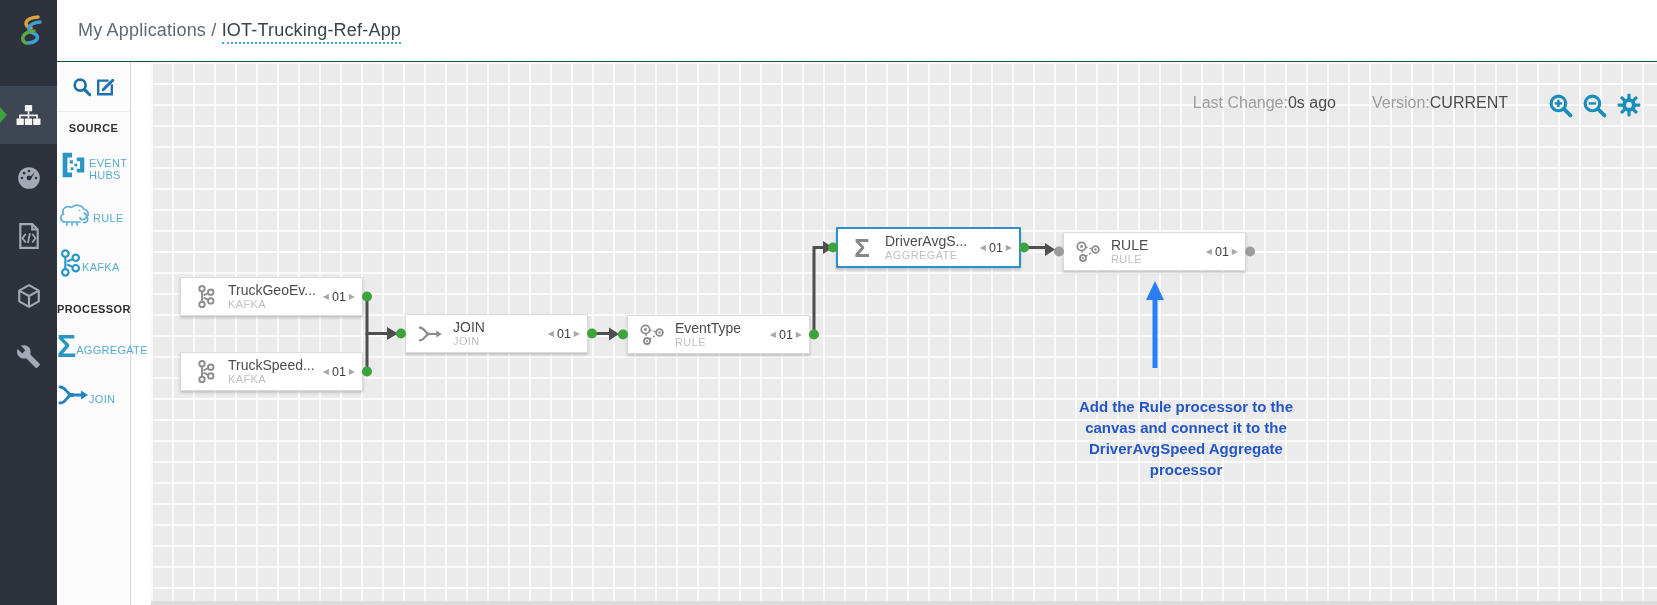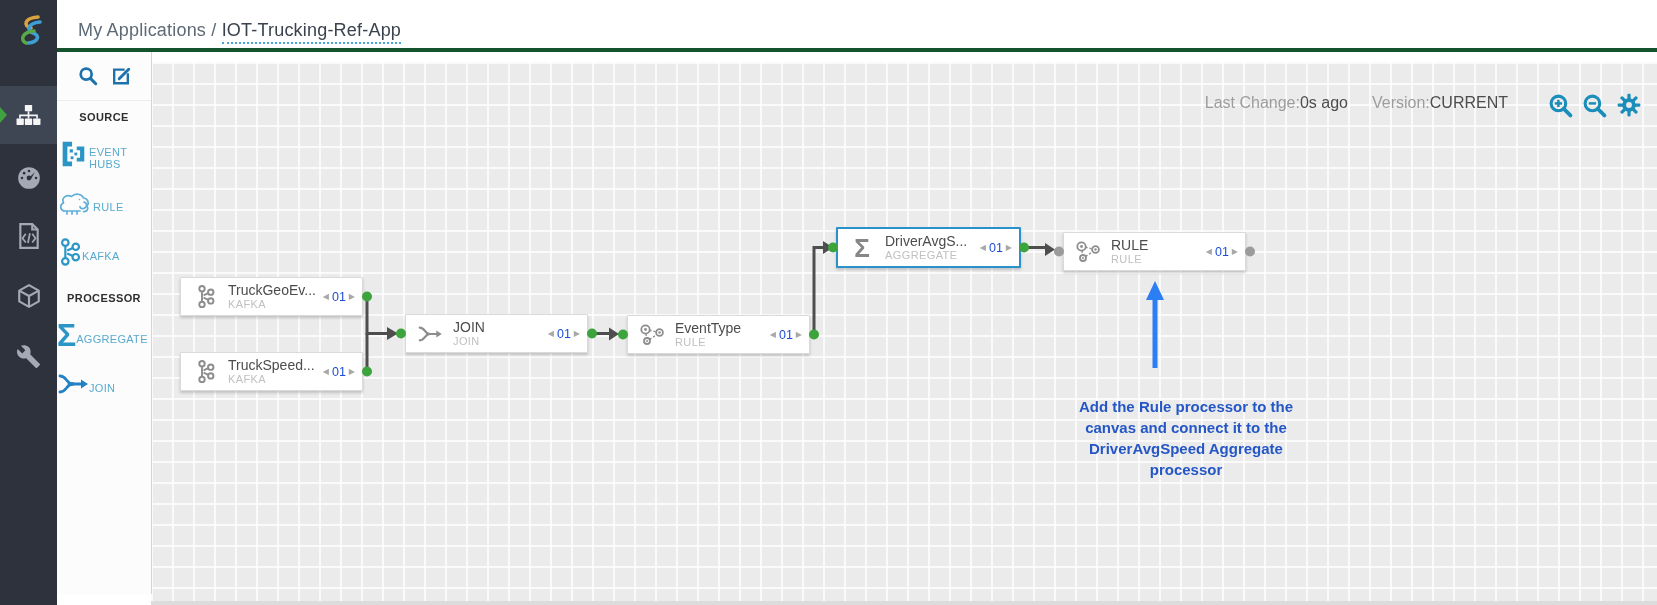--- a/index.html
+++ b/index.html
@@ -9,58 +9,58 @@
   
   .rail { position:absolute; left:0; top:0; width:57px; height:605px; background:#2d323d; z-index:20; }
   .logo { position:absolute; left:0; top:0; width:57px; height:62px; display:flex; align-items:center; justify-content:center; }
   .rail-item { position:absolute; left:0; width:57px; height:58px; display:flex; align-items:center; justify-content:center; cursor:pointer; }
   .rail-item.active { background:#3e4553; }
   .rail-item.active::before { content:""; position:absolute; left:0; top:50%; transform:translateY(-50%);
     border-left:7px solid #3fa23f; border-top:8px solid transparent; border-bottom:8px solid transparent; }
   .rail-item svg { opacity:.95; }
 
   
-  .header { position:absolute; left:57px; top:0; right:0; height:52px; background:#fff; border-bottom:4px solid #14532d; z-index:15; }
+  .header { position:absolute; left:57px; top:0; right:0; height:62px; background:#fff; border-bottom:1px solid #14532d; z-index:15; }
   .breadcrumb { position:absolute; left:21px; top:20px; font-size:18px; color:#5d6a75; letter-spacing:.2px; }
   .breadcrumb .crumb-current { color:#3a434d; border-bottom:2px dotted #45a7d9; padding-bottom:2px; cursor:pointer; }
 
   
-  .palette { position:absolute; left:57px; top:51px; width:95px; height:543px; background:#fcfcfc; border-right:1px solid #d5d5d5; z-index:10; }
+  .palette { position:absolute; left:57px; top:62px; width:74px; height:543px; background:#fcfcfc; border-right:1px solid #d5d5d5; z-index:10; }
   .ptools { height:50px; display:flex; align-items:center; justify-content:space-around; padding:0 14px; border-bottom:1px solid #ececec; }
   .ptools .ticon { cursor:pointer; display:flex; }
   .phead { font-size:11px; font-weight:bold; color:#2f2f2f; letter-spacing:.4px; margin:10px 0 2px; text-align:center; }
   .pitem { margin-top:13px; display:flex; flex-direction:row; align-items:center; cursor:grab; }
   .pitem .picon { height:36px; display:flex; align-items:center; justify-content:center; }
   .pitem .plabel { margin-top:8px; font-size:11px; color:#58abce; letter-spacing:.3px; }
   .sigma-blue { font-size:32px; font-weight:bold; color:#2b96c6; line-height:32px; }
 
   
   .canvas { position:absolute; left:151px; top:62px; width:1506px; height:543px; background:#ebebeb;
     background-image:linear-gradient(rgba(255,255,255,.75) 2px, transparent 2px),
                      linear-gradient(90deg, rgba(255,255,255,.75) 2px, transparent 2px);
     background-size:21px 21px; }
   .canvas-bottom { position:absolute; left:0; bottom:0; width:100%; height:4px; background:#dcdcdc; }
 
-  .statusbar { position:absolute; top:32px; right:149px; display:flex; gap:24px; font-size:16px; }
+  .statusbar { position:absolute; top:32px; right:149px; display:flex; gap:36px; font-size:16px; }
   .statusbar .lbl { color:#9d9d9d; }
   .statusbar .val { color:#4d4d4d; }
   .canvas-tools { position:absolute; top:30px; right:15px; display:flex; gap:9px; align-items:center; }
   .canvas-tools .cicon { cursor:pointer; display:flex; }
 
   
   .node { position:absolute; width:183px; height:39px; background:#fff; border:1px solid #dadada; border-radius:1px;
     box-shadow:0 2px 3px rgba(0,0,0,.18); display:flex; align-items:center; cursor:move; z-index:3; }
   .node.selected { width:185px; height:41px; border:2px solid #2b91ca; }
   .nicon { width:30px; margin-left:9px; display:flex; align-items:center; justify-content:center; }
   .ntxt { display:flex; flex-direction:column; margin-left:8px; line-height:1.05; min-width:0; flex:1; }
   .ntitle { font-size:14px; color:#4c4c4c; white-space:nowrap; }
   .nsub { font-size:11px; color:#c0c0c0; letter-spacing:.4px; margin-top:1px; }
   .npage { display:flex; align-items:center; gap:3px; margin-right:7px; }
   .parrow { font-size:8px; color:#a8a8a8; cursor:pointer; }
-  .pnum { font-size:12.5px; color:#1d4ed8; }
+  .pnum { font-size:12.5px; color:#404040; }
   .sigma-gray { font-size:26px; color:#878787; line-height:26px; font-weight:bold; }
 
   .links { position:absolute; left:0; top:0; width:1506px; height:543px; z-index:5; pointer-events:none; }
 
   .annotation { position:absolute; left:895px; top:334px; width:280px; text-align:center;
     font-size:15px; font-weight:bold; line-height:21px; color:#2457c5; z-index:6; }
 </style>
 </head>
 <body>
 

